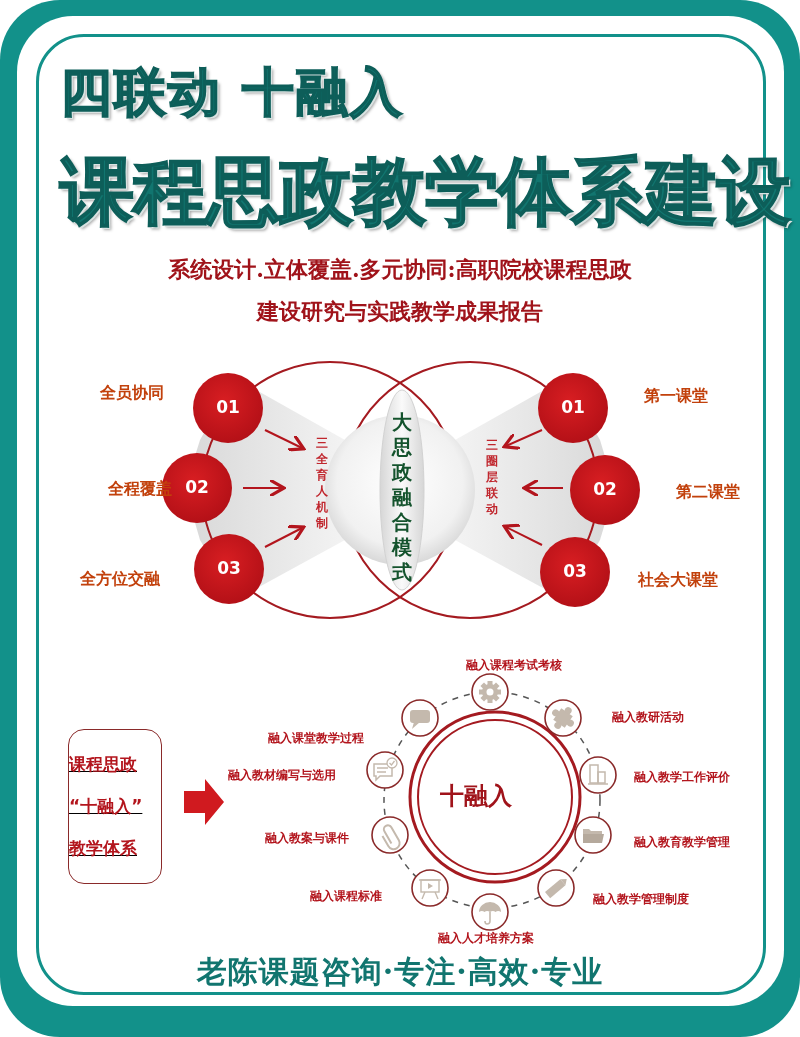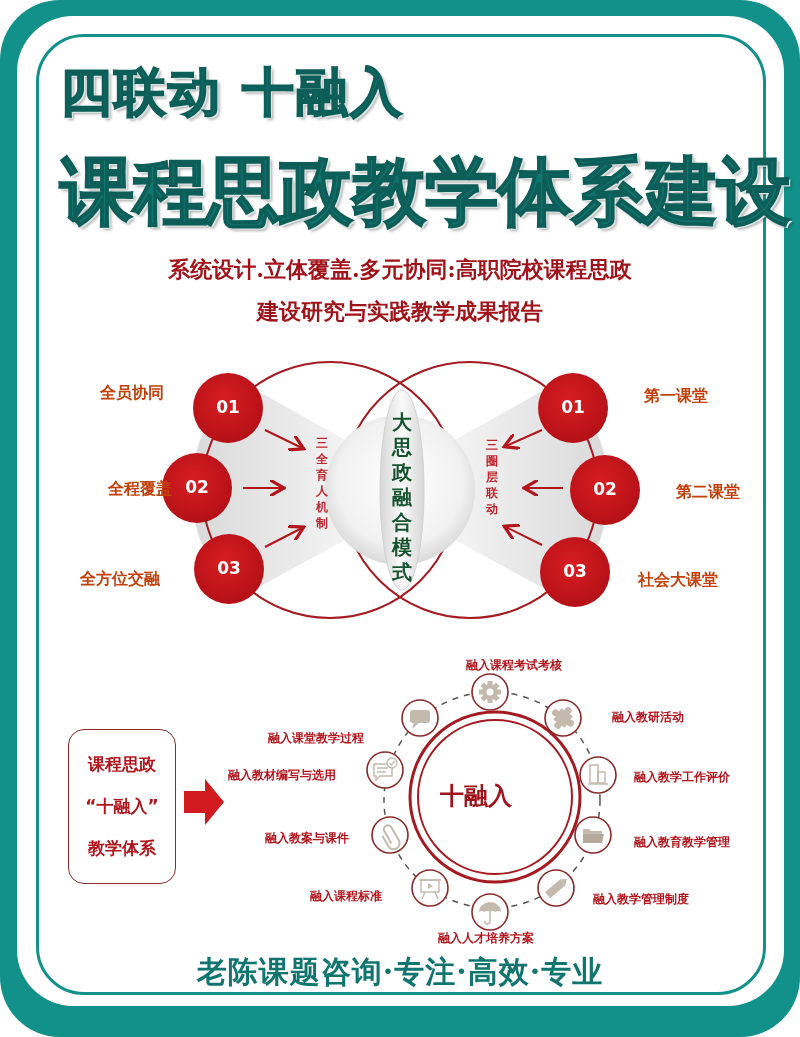--- a/index.html
+++ b/index.html
@@ -62,24 +62,24 @@
   .lbl-red {
     position: absolute; color: #b3151d; font-weight: bold; font-size: 12px;
     white-space: nowrap; font-family: "DejaVu Sans", sans-serif;
   }
   .center-text {
     position: absolute; left: 440px; top: 780px; width: 110px; 
     color: #a0131a; font-weight: bold; font-size: 24px;
     font-family: "DejaVu Sans", sans-serif;
   }
   .system-box {
-    position: absolute; left: 68px; top: 729px; width: 108px; height: 155px;
+    position: absolute; left: 68px; top: 729px; width: 94px; height: 155px;
     border: 1.5px solid #8a2a2a; border-radius: 16px; box-sizing: border-box;
     display: flex; flex-direction: column; justify-content: space-around;
-    align-items: center; padding: 14px 0;
+    padding: 14px 0; text-decoration: underline;
   }
   .system-box span {
     color: #b3151d; font-weight: bold; font-size: 17px; white-space: nowrap;
     font-family: "DejaVu Sans", sans-serif;
   }
   .footer {
     position: absolute; left: 40px; top: 952px; width: 720px; text-align: center;
     color: #11756f; font-family: "DejaVu Serif", serif; font-weight: bold;
     font-size: 30px; white-space: nowrap; letter-spacing: 1px;
   }

